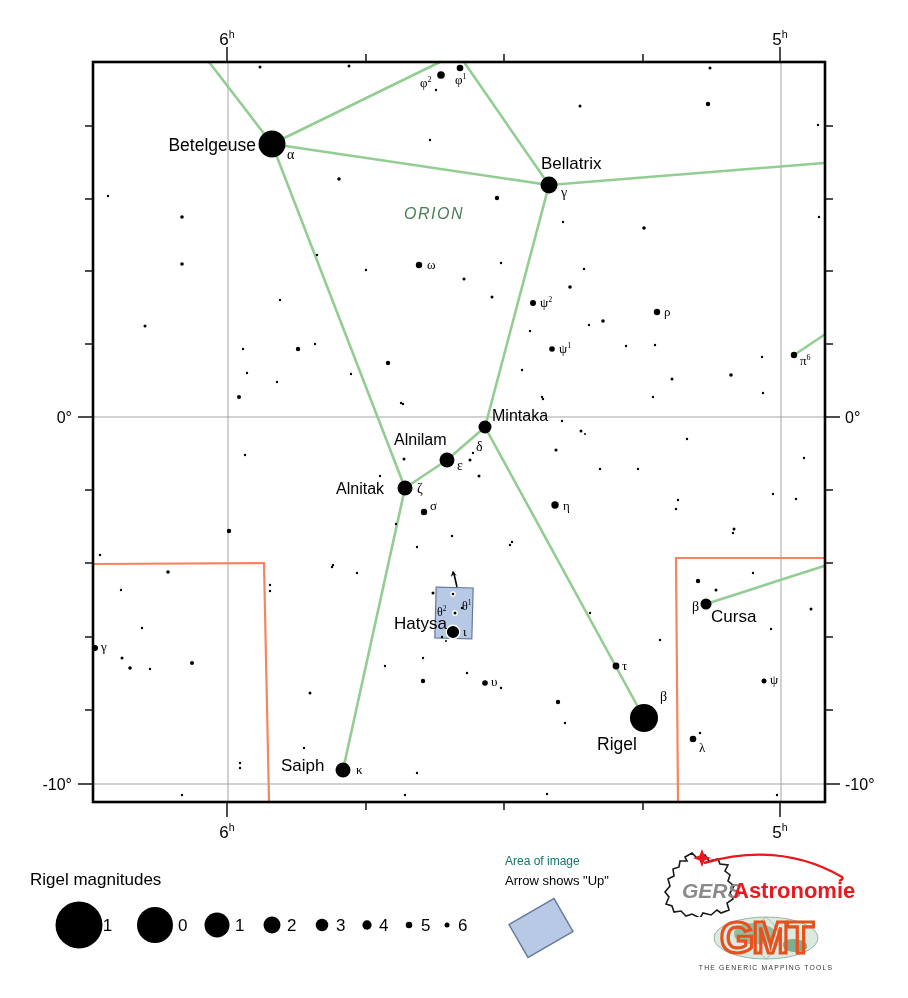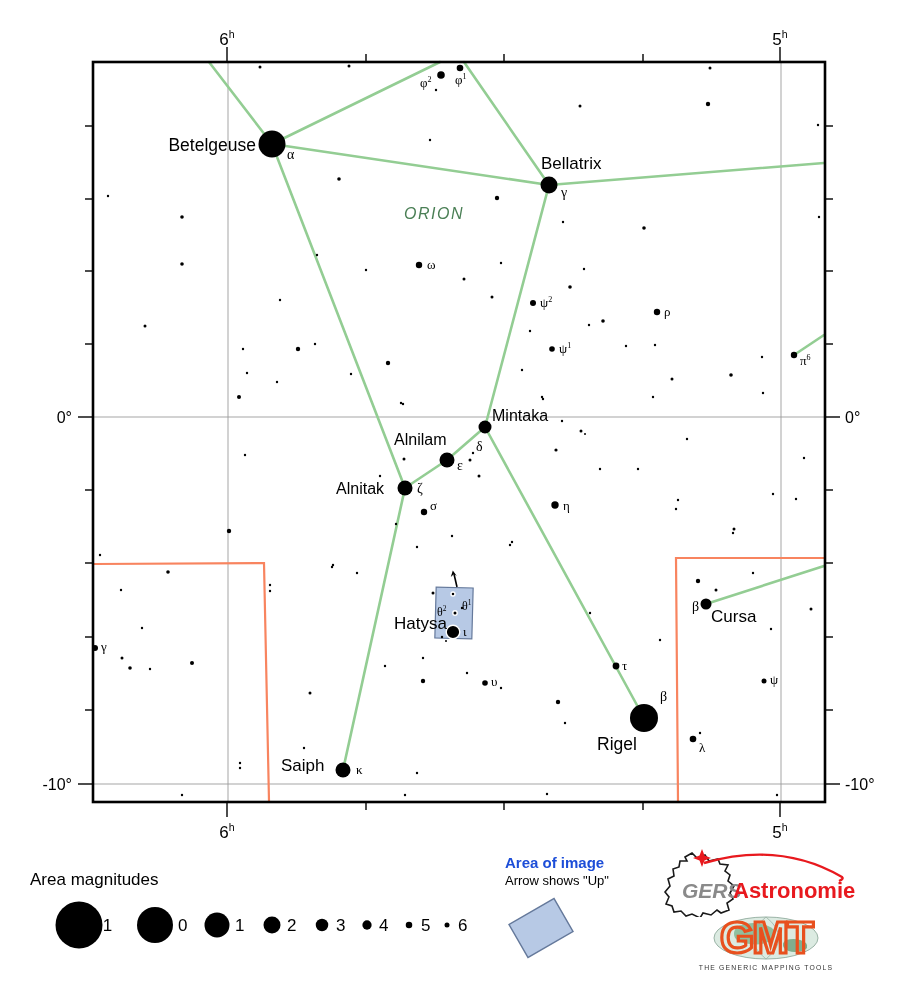--- a/index.html
+++ b/index.html
@@ -1,20 +1,20 @@
 <!DOCTYPE html>
 <html><head>
 <meta charset="utf-8">
 <style>
   html,body{margin:0;padding:0;background:#fff;}
   body{width:908px;height:998px;position:relative;font-family:"Liberation Sans",sans-serif;overflow:hidden;}
   #sky{position:absolute;left:0;top:0;}
   .abs{position:absolute;}
   #legend-title{font-size:17px;color:#000;}
-  #aoi-title{font-size:15px;color:#1d4ed8;font-weight:bold;}
+  #aoi-title{font-size:12px;color:#0f766e;}
   #aoi-sub{font-size:13px;color:#000;}
   svg text{user-select:none;}
 </style>
 </head>
 <body>
 
 <svg id="sky" width="908" height="858" viewBox="0 0 908 858">
     <line x1="228" y1="62" x2="228" y2="802" stroke="#9b9b9b" stroke-width="0.9"></line>
     <line x1="781" y1="62" x2="781" y2="802" stroke="#9b9b9b" stroke-width="0.9"></line>
     <line x1="93" y1="417" x2="825" y2="417" stroke="#9b9b9b" stroke-width="0.9"></line>
@@ -246,21 +246,21 @@
     <line x1="85" y1="490" x2="93" y2="490" stroke="#000" stroke-width="1.4"></line>
     <line x1="825" y1="490" x2="833" y2="490" stroke="#000" stroke-width="1.4"></line>
     <line x1="85" y1="563" x2="93" y2="563" stroke="#000" stroke-width="1.4"></line>
     <line x1="825" y1="563" x2="833" y2="563" stroke="#000" stroke-width="1.4"></line>
     <line x1="85" y1="637" x2="93" y2="637" stroke="#000" stroke-width="1.4"></line>
     <line x1="825" y1="637" x2="833" y2="637" stroke="#000" stroke-width="1.4"></line>
     <line x1="85" y1="710" x2="93" y2="710" stroke="#000" stroke-width="1.4"></line>
     <line x1="825" y1="710" x2="833" y2="710" stroke="#000" stroke-width="1.4"></line>
   </svg>
 
-<div id="legend-title" class="abs" style="left:30px;top:870px;">Area magnitudes</div>
+<div id="legend-title" class="abs" style="left:30px;top:870px;">Rigel magnitudes</div>
 <svg id="legend-svg" class="abs" style="left:20px;top:890px;" width="470" height="70">
     <circle cx="59" cy="35" r="23.5" fill="#000"></circle>
     <text x="77" y="41" font-size="17" font-family="&quot;Liberation Sans&quot;, sans-serif" fill="#000">-1</text>
     <circle cx="135" cy="35" r="18" fill="#000"></circle>
     <text x="158" y="41" font-size="17" font-family="&quot;Liberation Sans&quot;, sans-serif" fill="#000">0</text>
     <circle cx="197" cy="35" r="12.5" fill="#000"></circle>
     <text x="215" y="41" font-size="17" font-family="&quot;Liberation Sans&quot;, sans-serif" fill="#000">1</text>
     <circle cx="252" cy="35" r="8.5" fill="#000"></circle>
     <text x="267" y="41" font-size="17" font-family="&quot;Liberation Sans&quot;, sans-serif" fill="#000">2</text>
     <circle cx="302" cy="35" r="6.25" fill="#000"></circle>

